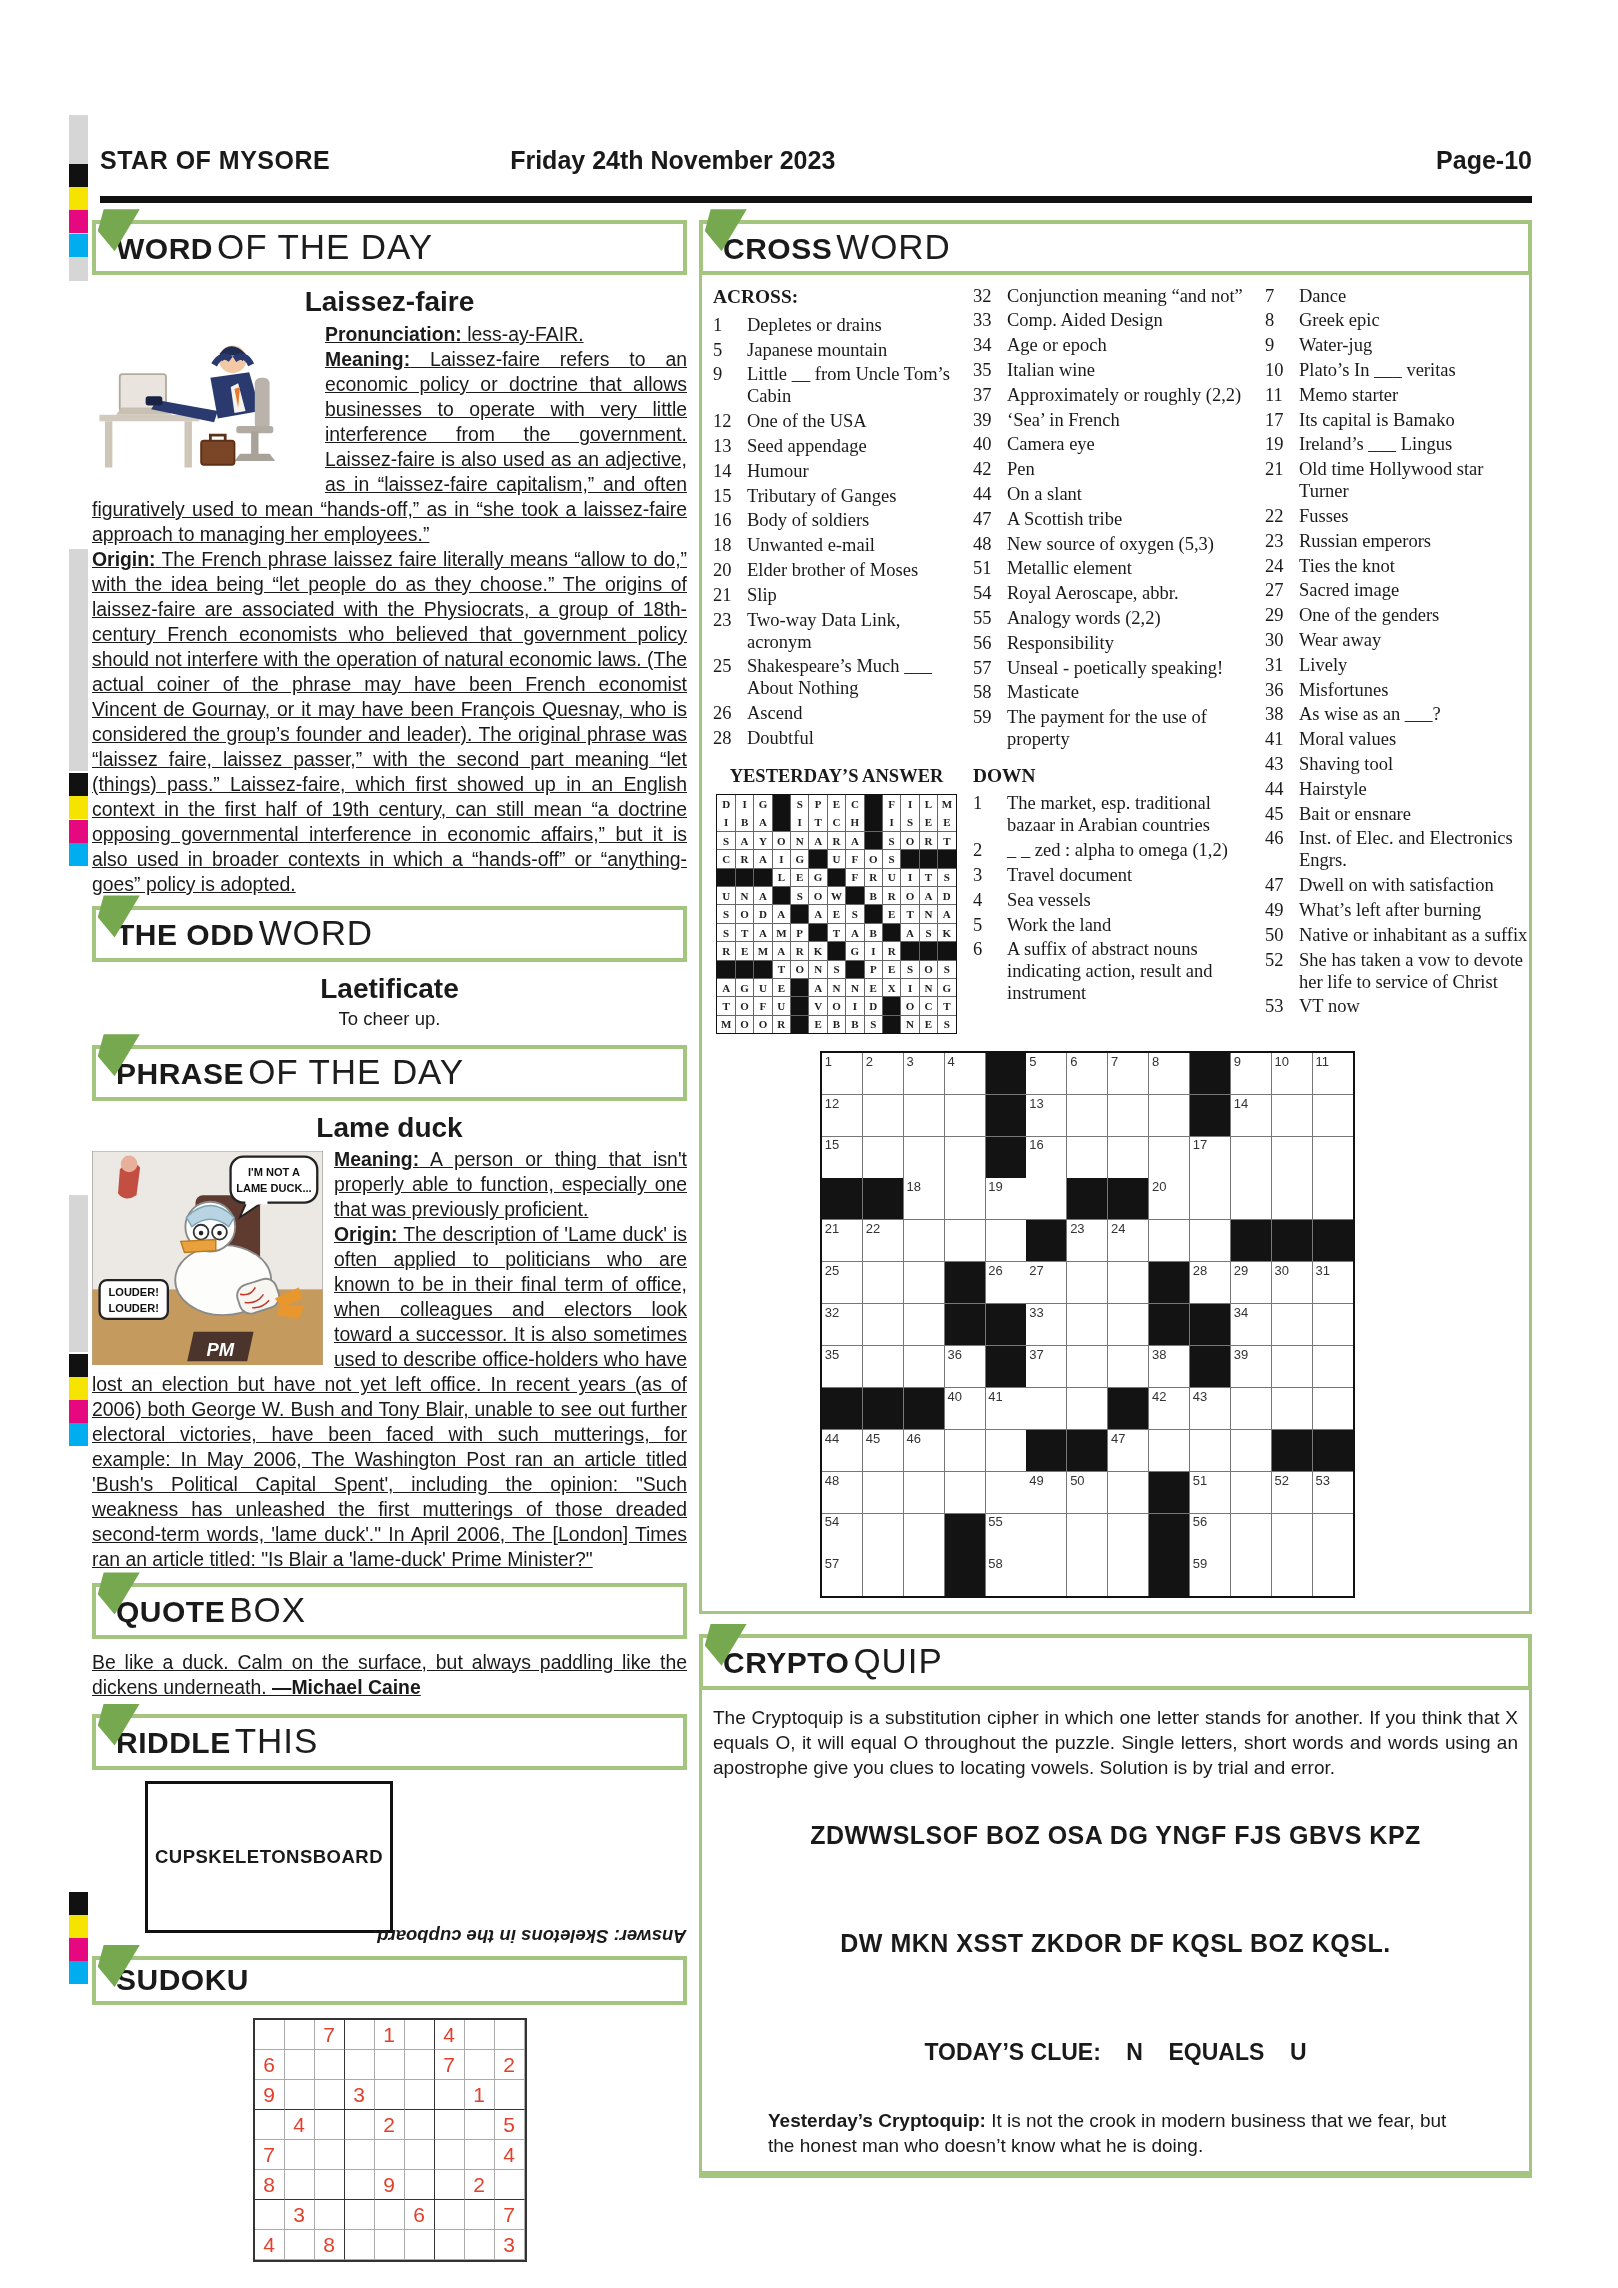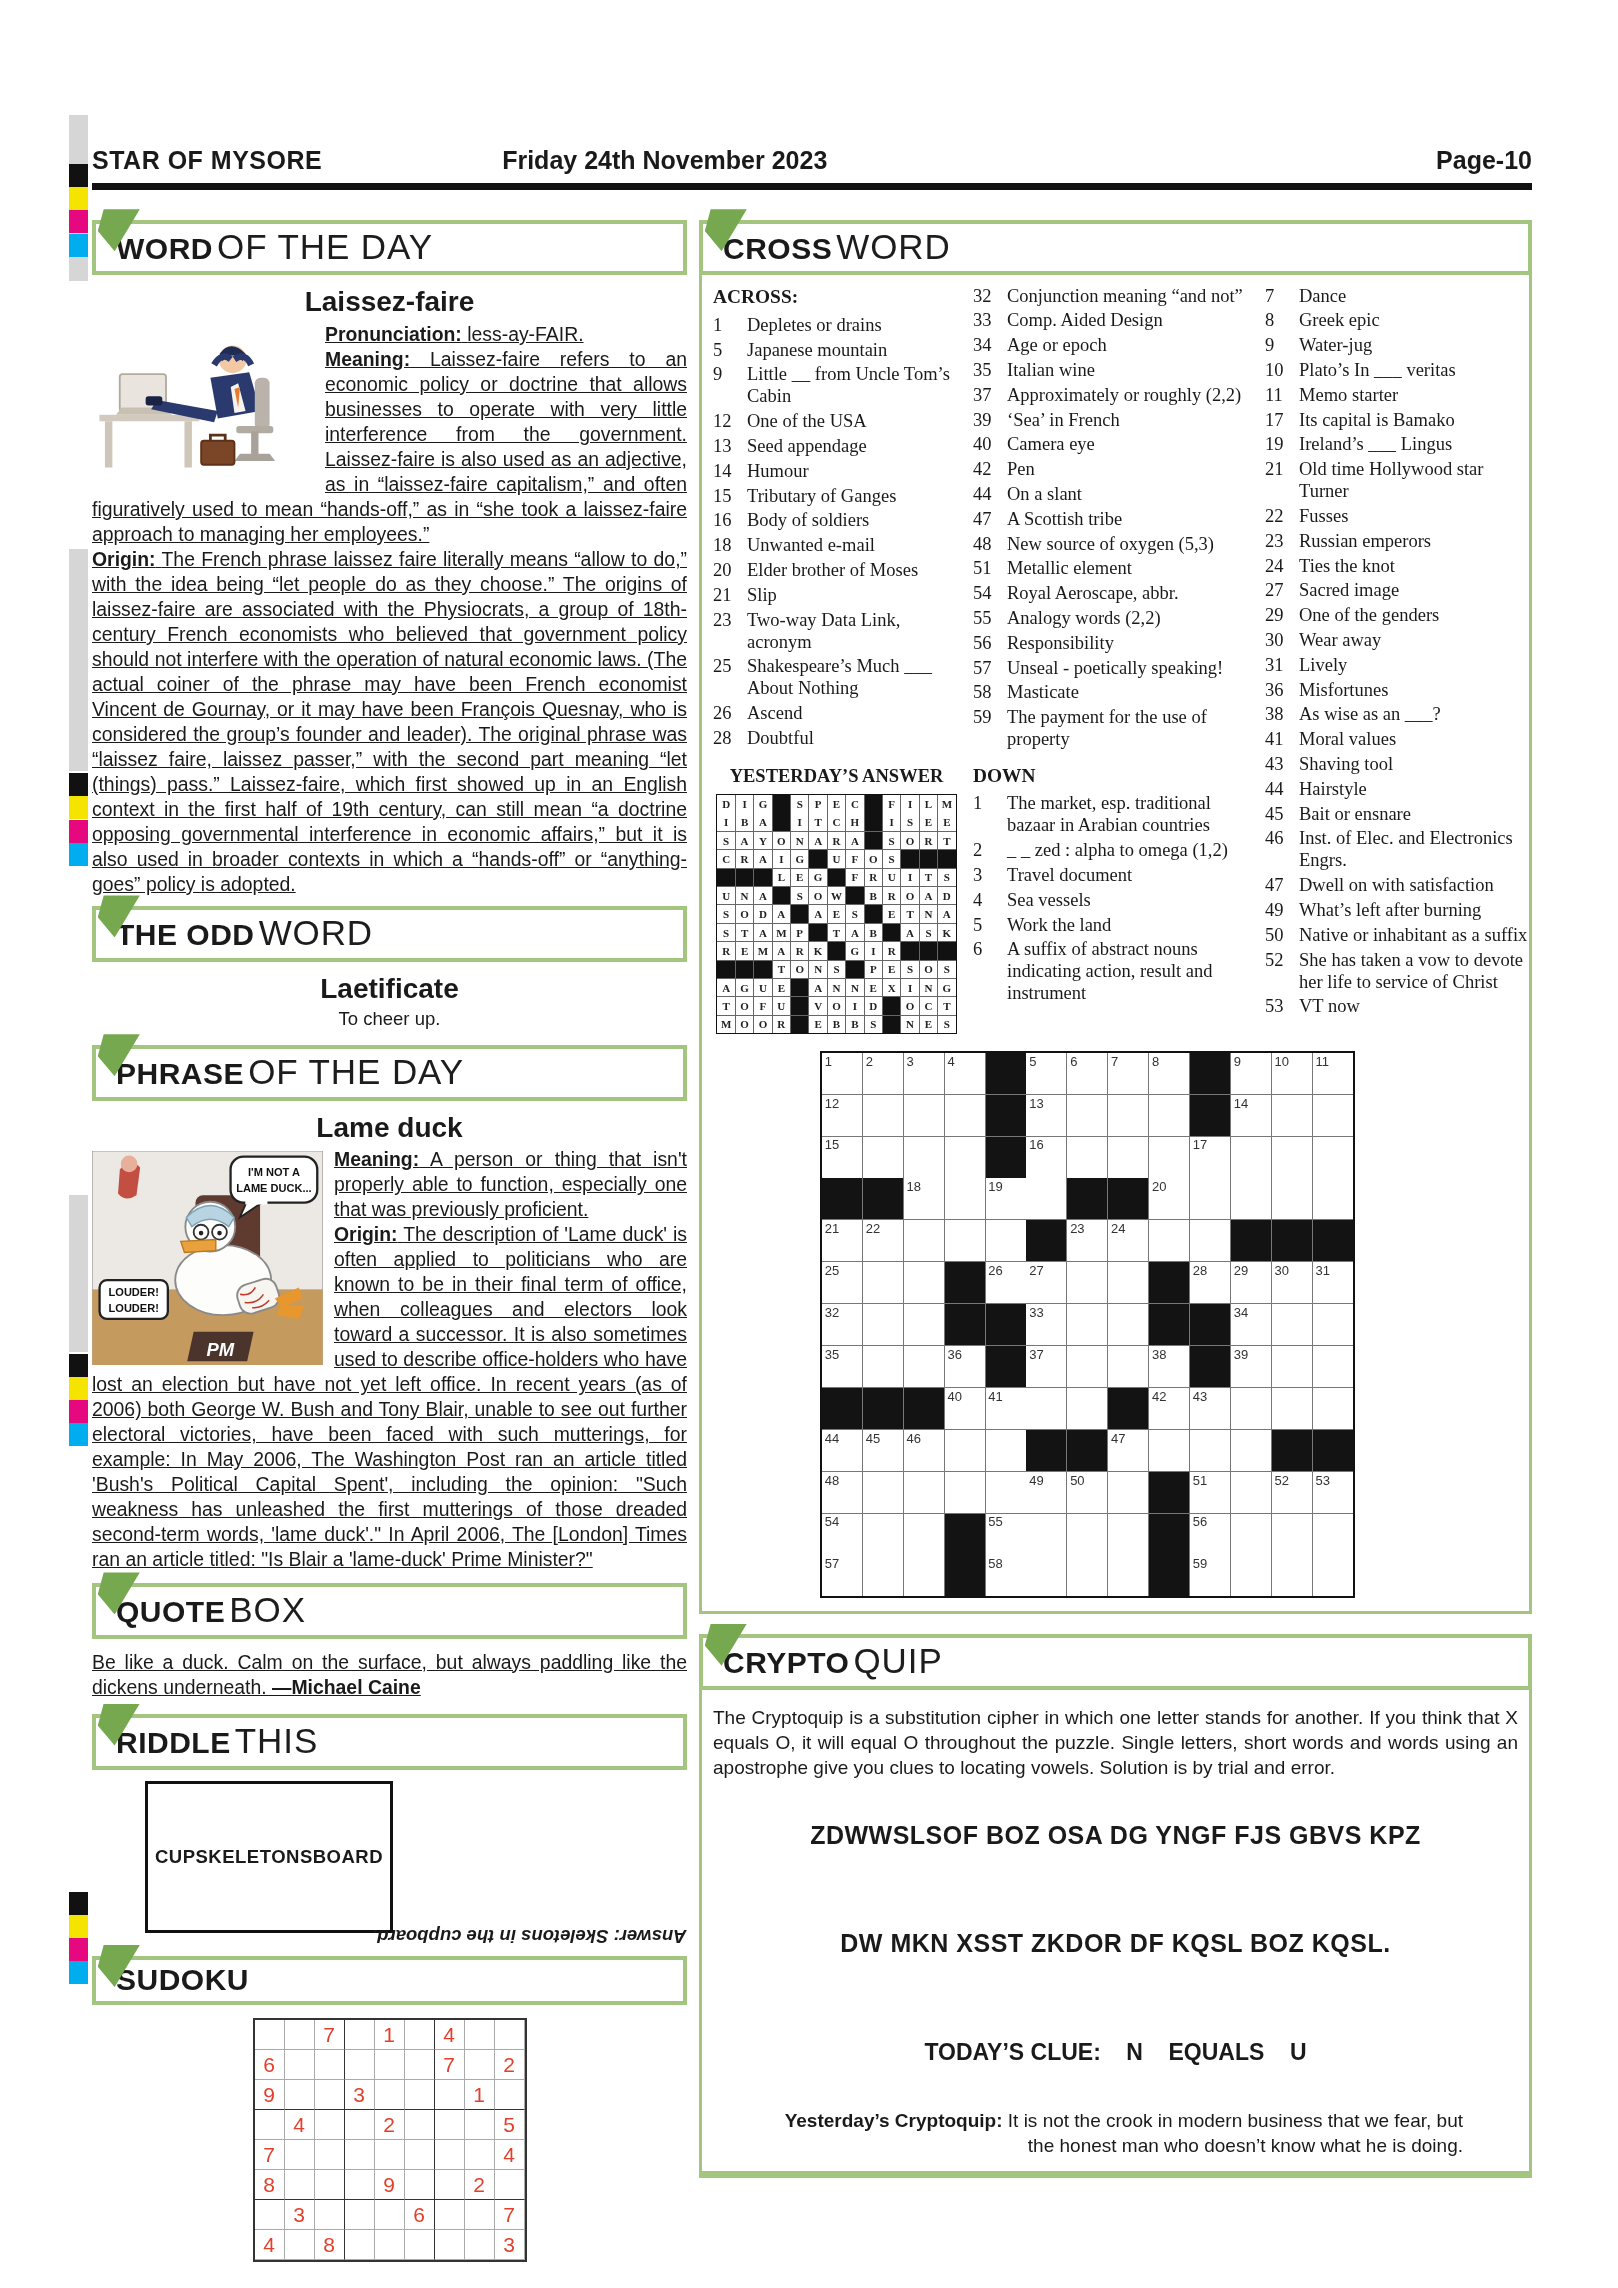--- a/index.html
+++ b/index.html
@@ -1,19 +1,19 @@
 <!DOCTYPE html>
 <html style="font-size:14.8px"><head>
 <meta charset="utf-8">
 <style>
   html,body{margin:0;padding:0;background:#e8e8e8;}
   .page{position:relative;width:1619px;height:2289px;background:#fff;font-family:"Liberation Sans",sans-serif;color:#1a1a1a;overflow:hidden;}
   
   .masthead{position:absolute;left:92px;right:87px;top:146px;}
-  .mast-row{display:flex;align-items:baseline;border-bottom:7.4px solid #111;padding-bottom:8px;}
+  .mast-row{display:flex;align-items:baseline;border-bottom:7.4px solid #111;padding-bottom:21px;margin-left:8px;}
   .paper{font-weight:bold;font-size:25px;letter-spacing:0.5px;}
   .mdate{font-weight:bold;font-size:25px;margin-left:180px;}
   .pageno{font-weight:bold;font-size:25px;margin-left:auto;}
   
   .rm{position:absolute;left:69px;width:18.5px;}
   .rm-g{background:#d6d6d6;}
   .rm-k{background:#111;}
   .rm-y{background:#f5e400;}
   .rm-m{background:#e5087e;}
   .rm-c{background:#00adef;}
@@ -59,21 +59,21 @@
   .xg{display:grid;grid-template-columns:repeat(13,40px);grid-auto-rows:41px;gap:0.9px;background:#777;border:2.8px solid #111;width:fit-content;margin:16.6px 0 0 107px;}
   .xc{background:#fff;position:relative;}
   .xc.blk{background:#131313;}
   .xc .num{position:absolute;top:0.9px;left:2.8px;font-size:13px;color:#333;}
   
   .cq-intro{font-size:19px;line-height:25px;text-align:justify;margin-top:5.5px;}
   .cq-line{font-weight:bold;font-size:25px;text-align:center;letter-spacing:0.5px;}
   .cq-line1{margin-top:41px;}
   .cq-line2{margin-top:79px;}
   .cq-clue{margin-top:81px;font-weight:bold;font-size:23px;text-align:center;white-space:pre;}
-  .cq-yest{margin-top:42px;text-align:right;font-size:19px;line-height:25px;padding:0 55px;}
+  .cq-yest{margin-top:42px;text-align:left;font-size:19px;line-height:25px;padding:0 55px;}
 </style>
 </head>
 <body>
 
 <div class="page">
 
   <div class="rm rm-g" style="top:115px;height:166px;"></div>
   <div class="rm rm-k" style="top:164px;height:23px;"></div>
   <div class="rm rm-y" style="top:187px;height:23px;"></div>
   <div class="rm rm-m" style="top:210px;height:23px;"></div>

